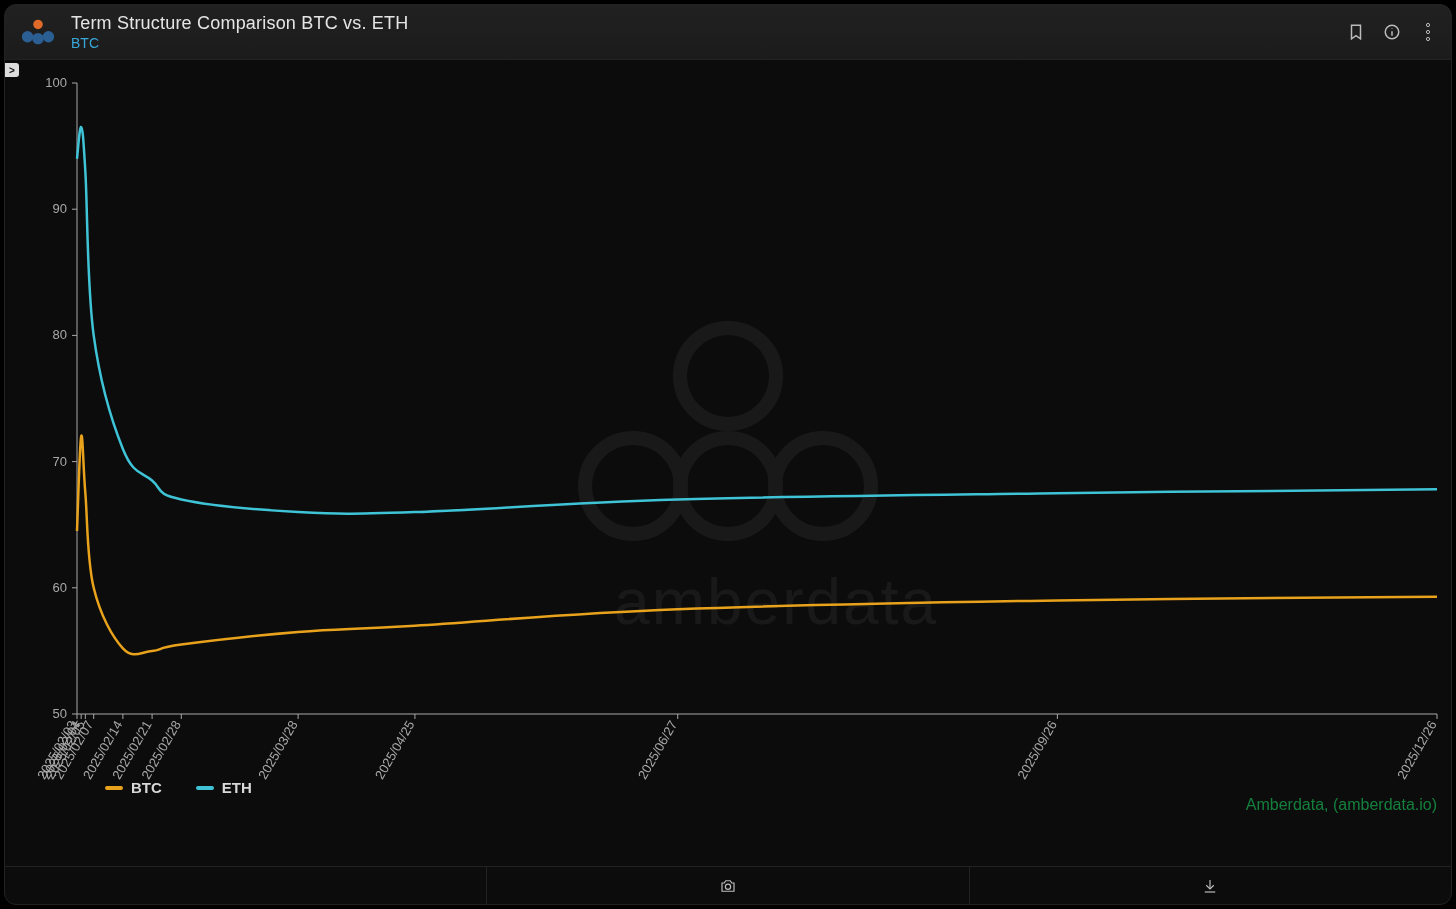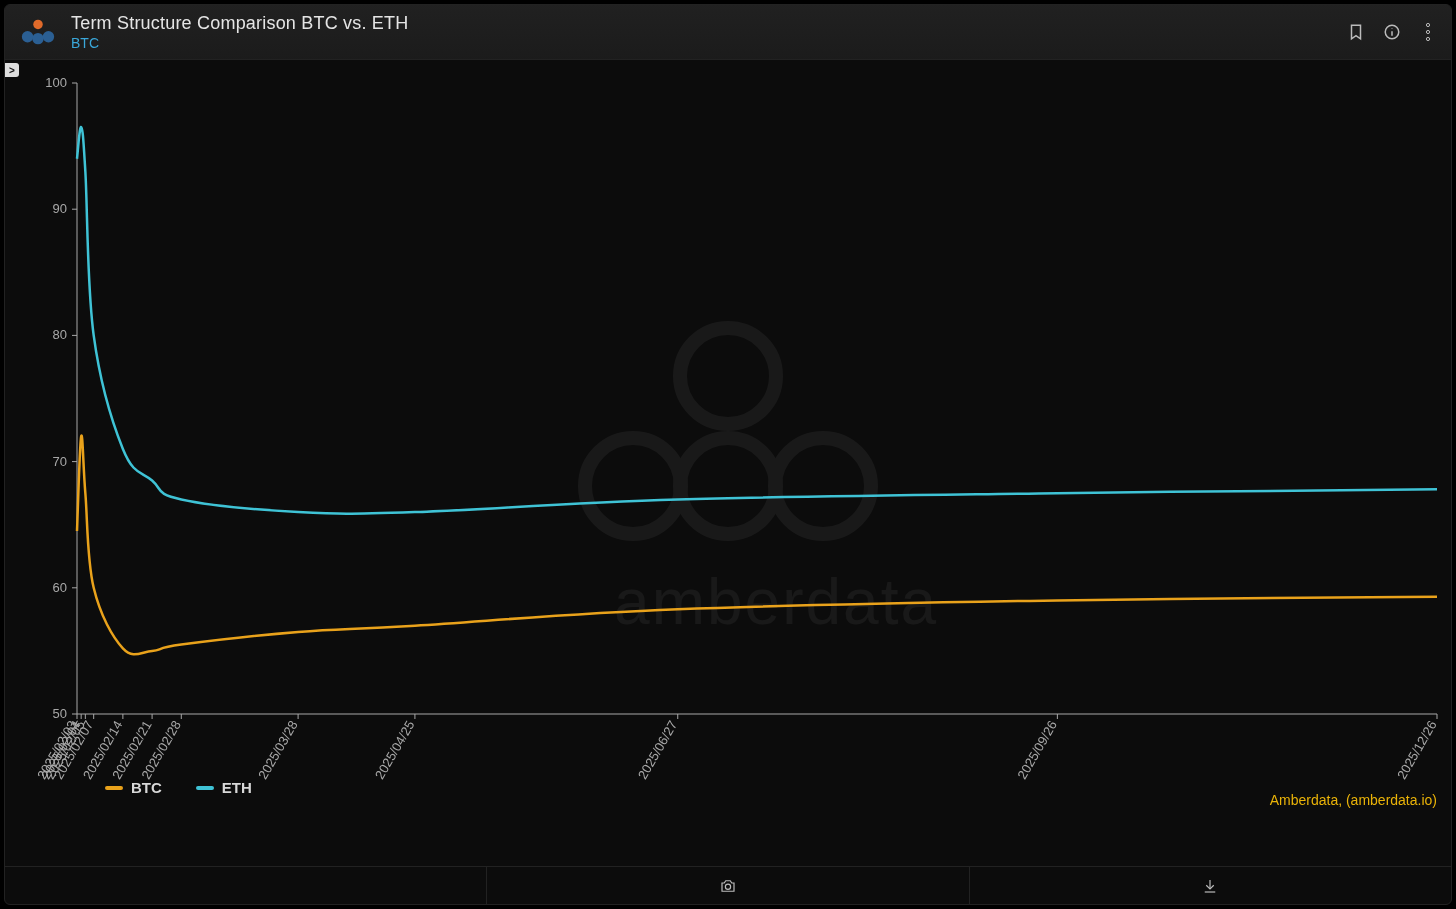--- a/index.html
+++ b/index.html
@@ -9,21 +9,21 @@
     background: #000;
     font-family: -apple-system, BlinkMacSystemFont, "Segoe UI", Helvetica, Arial, sans-serif;
     color: #ccc;
     overflow: hidden;
   }
   .panel {
     position: absolute;
     left: 4px; top: 4px; right: 4px; bottom: 4px;
     background: #0c0c0c;
     border: 1px solid #222;
-    border-radius: 6px;
+    border-radius: 12px;
     overflow: hidden;
   }
   .header {
     height: 55px;
     background: linear-gradient(#4a4a4a55, #3a3a3a55);
     border-bottom: 1px solid #222;
     display: flex;
     align-items: center;
     padding: 0 14px;
   }
@@ -83,23 +83,23 @@
     align-items: center;
     font-size: 15px;
     font-weight: 600;
     color: #d8d8d8;
   }
   .legend-item { display: flex; align-items: center; gap: 8px; cursor: pointer; }
   .legend-swatch { width: 18px; height: 4px; border-radius: 2px; }
   .attribution {
     position: absolute;
     right: 14px;
-    bottom: 56px;
-    font-size: 14px;
-    color: #eab308;
+    bottom: 50px;
+    font-size: 16px;
+    color: #15803d;
   }
   .footer {
     position: absolute;
     left: 0; right: 0; bottom: 0;
     height: 38px;
     border-top: 1px solid #222;
     display: flex;
   }
   .footer > div {
     flex: 1;

